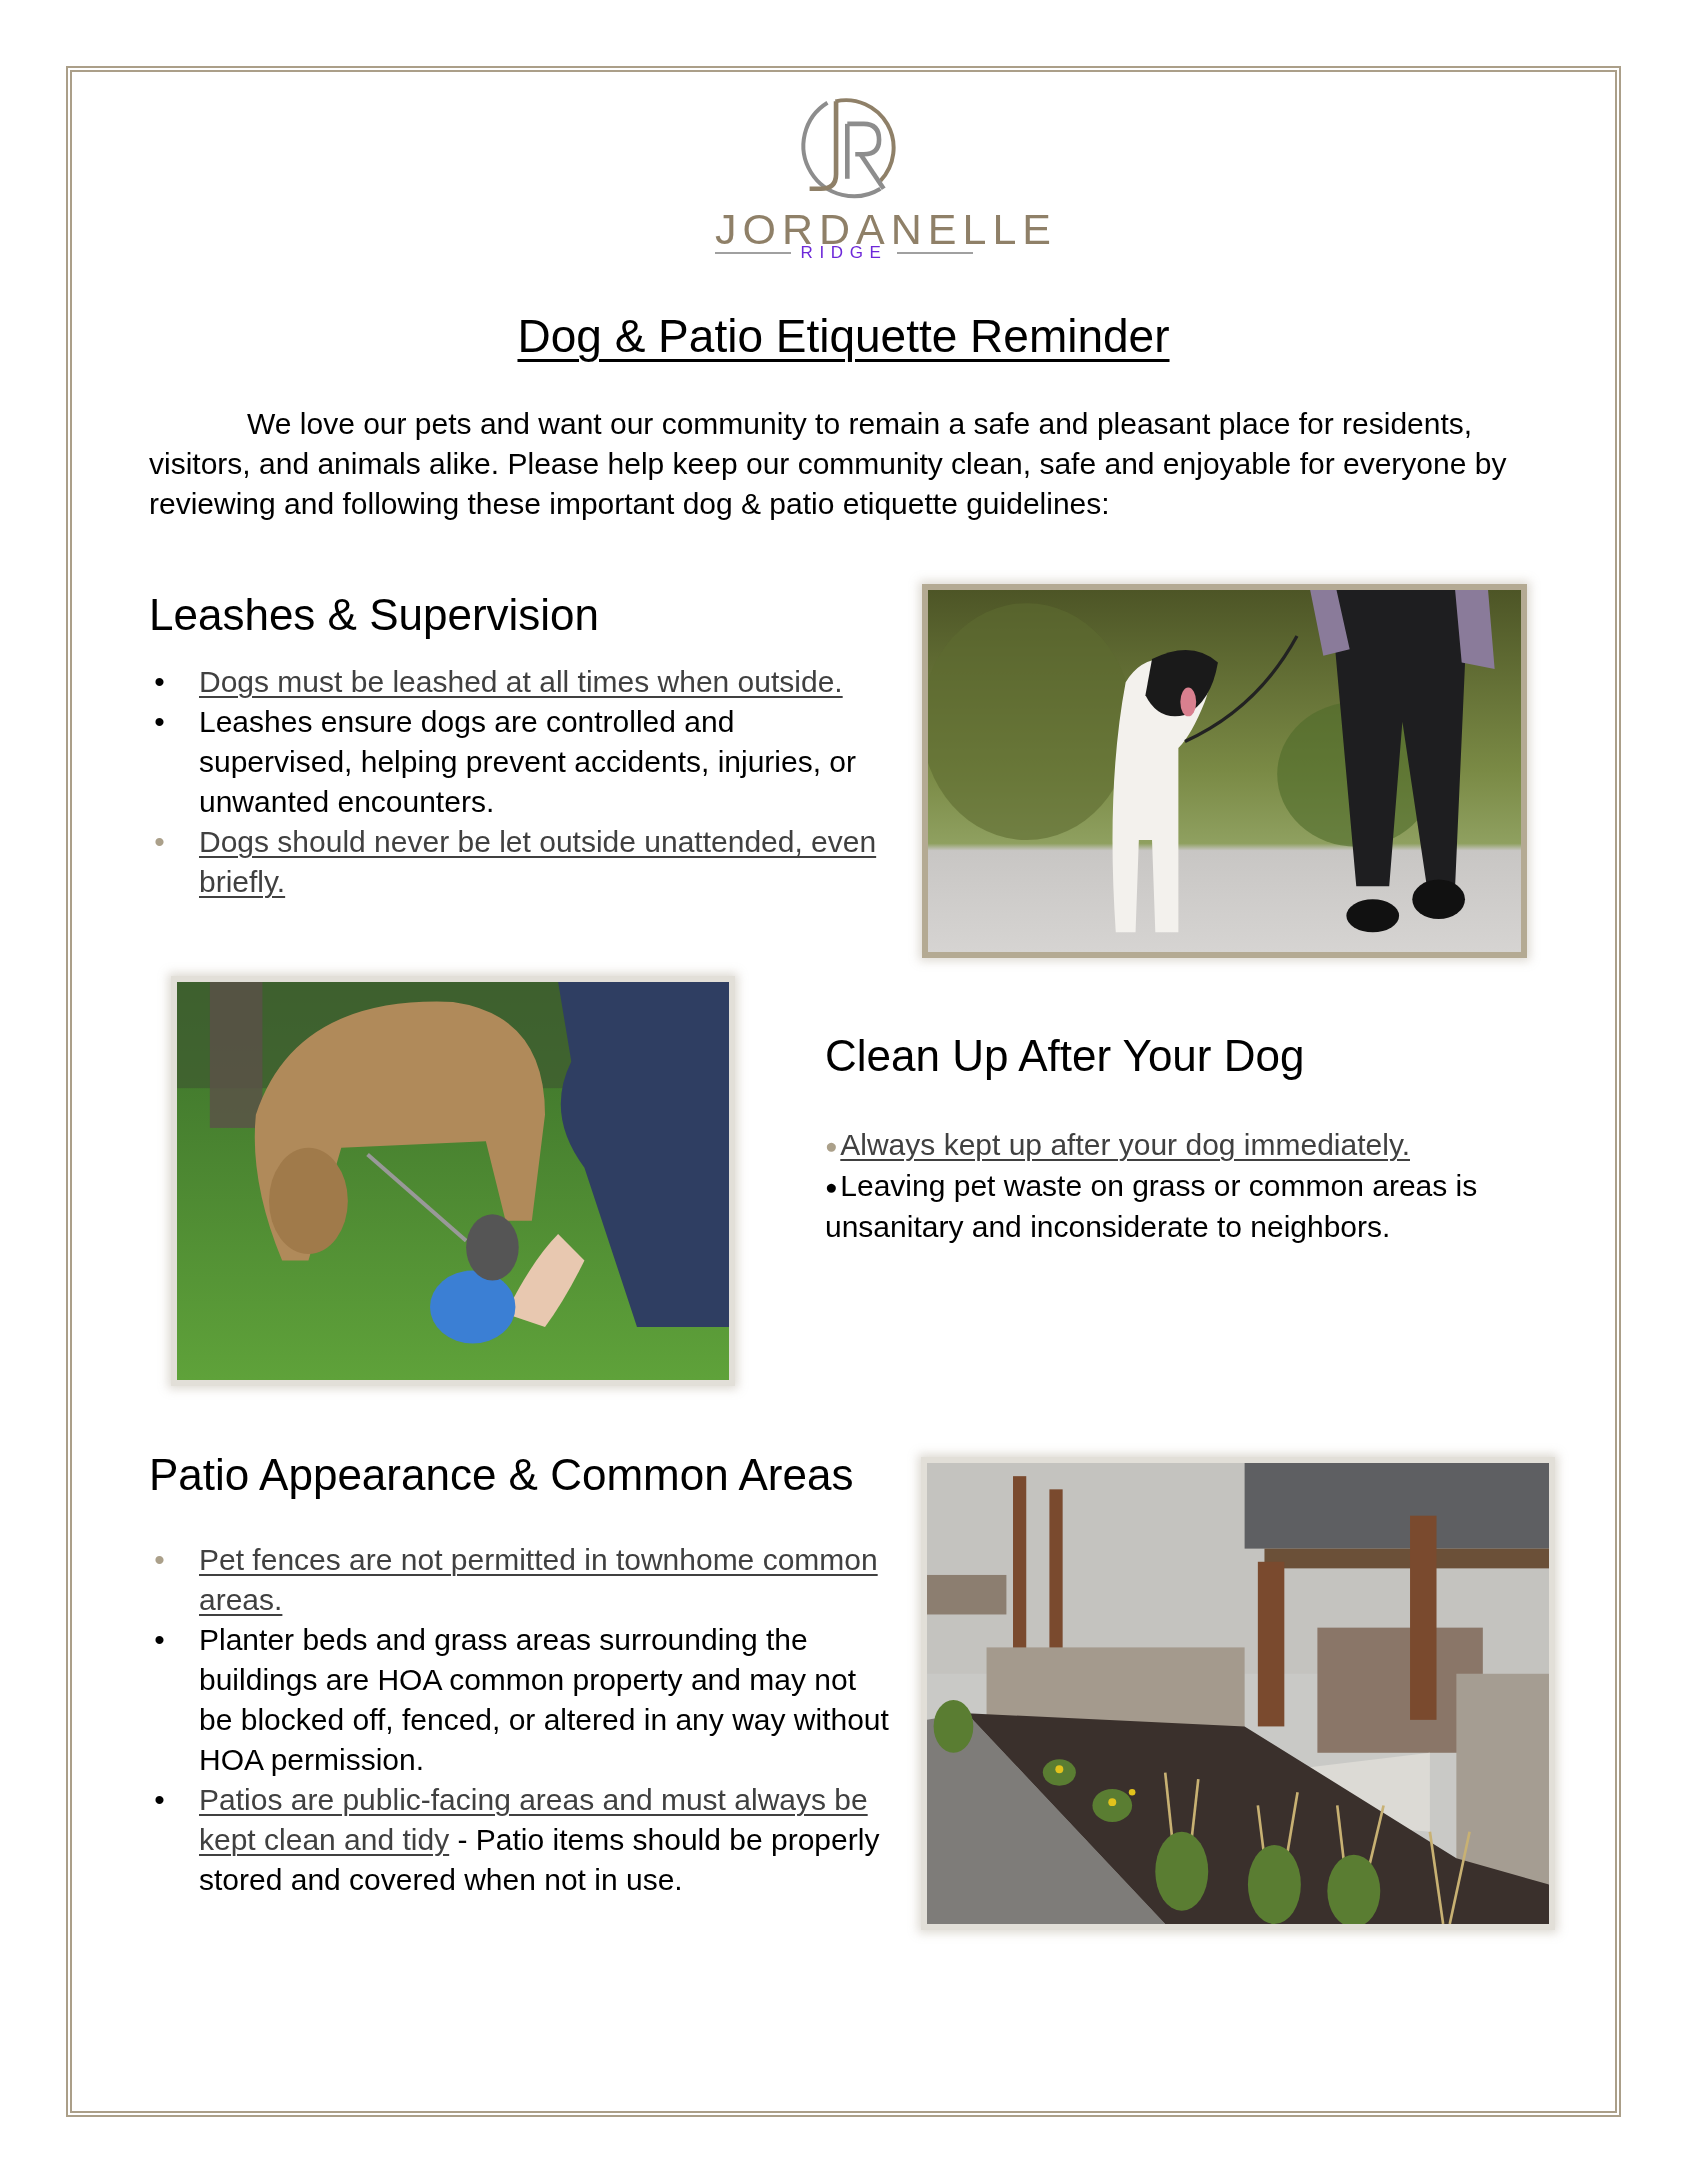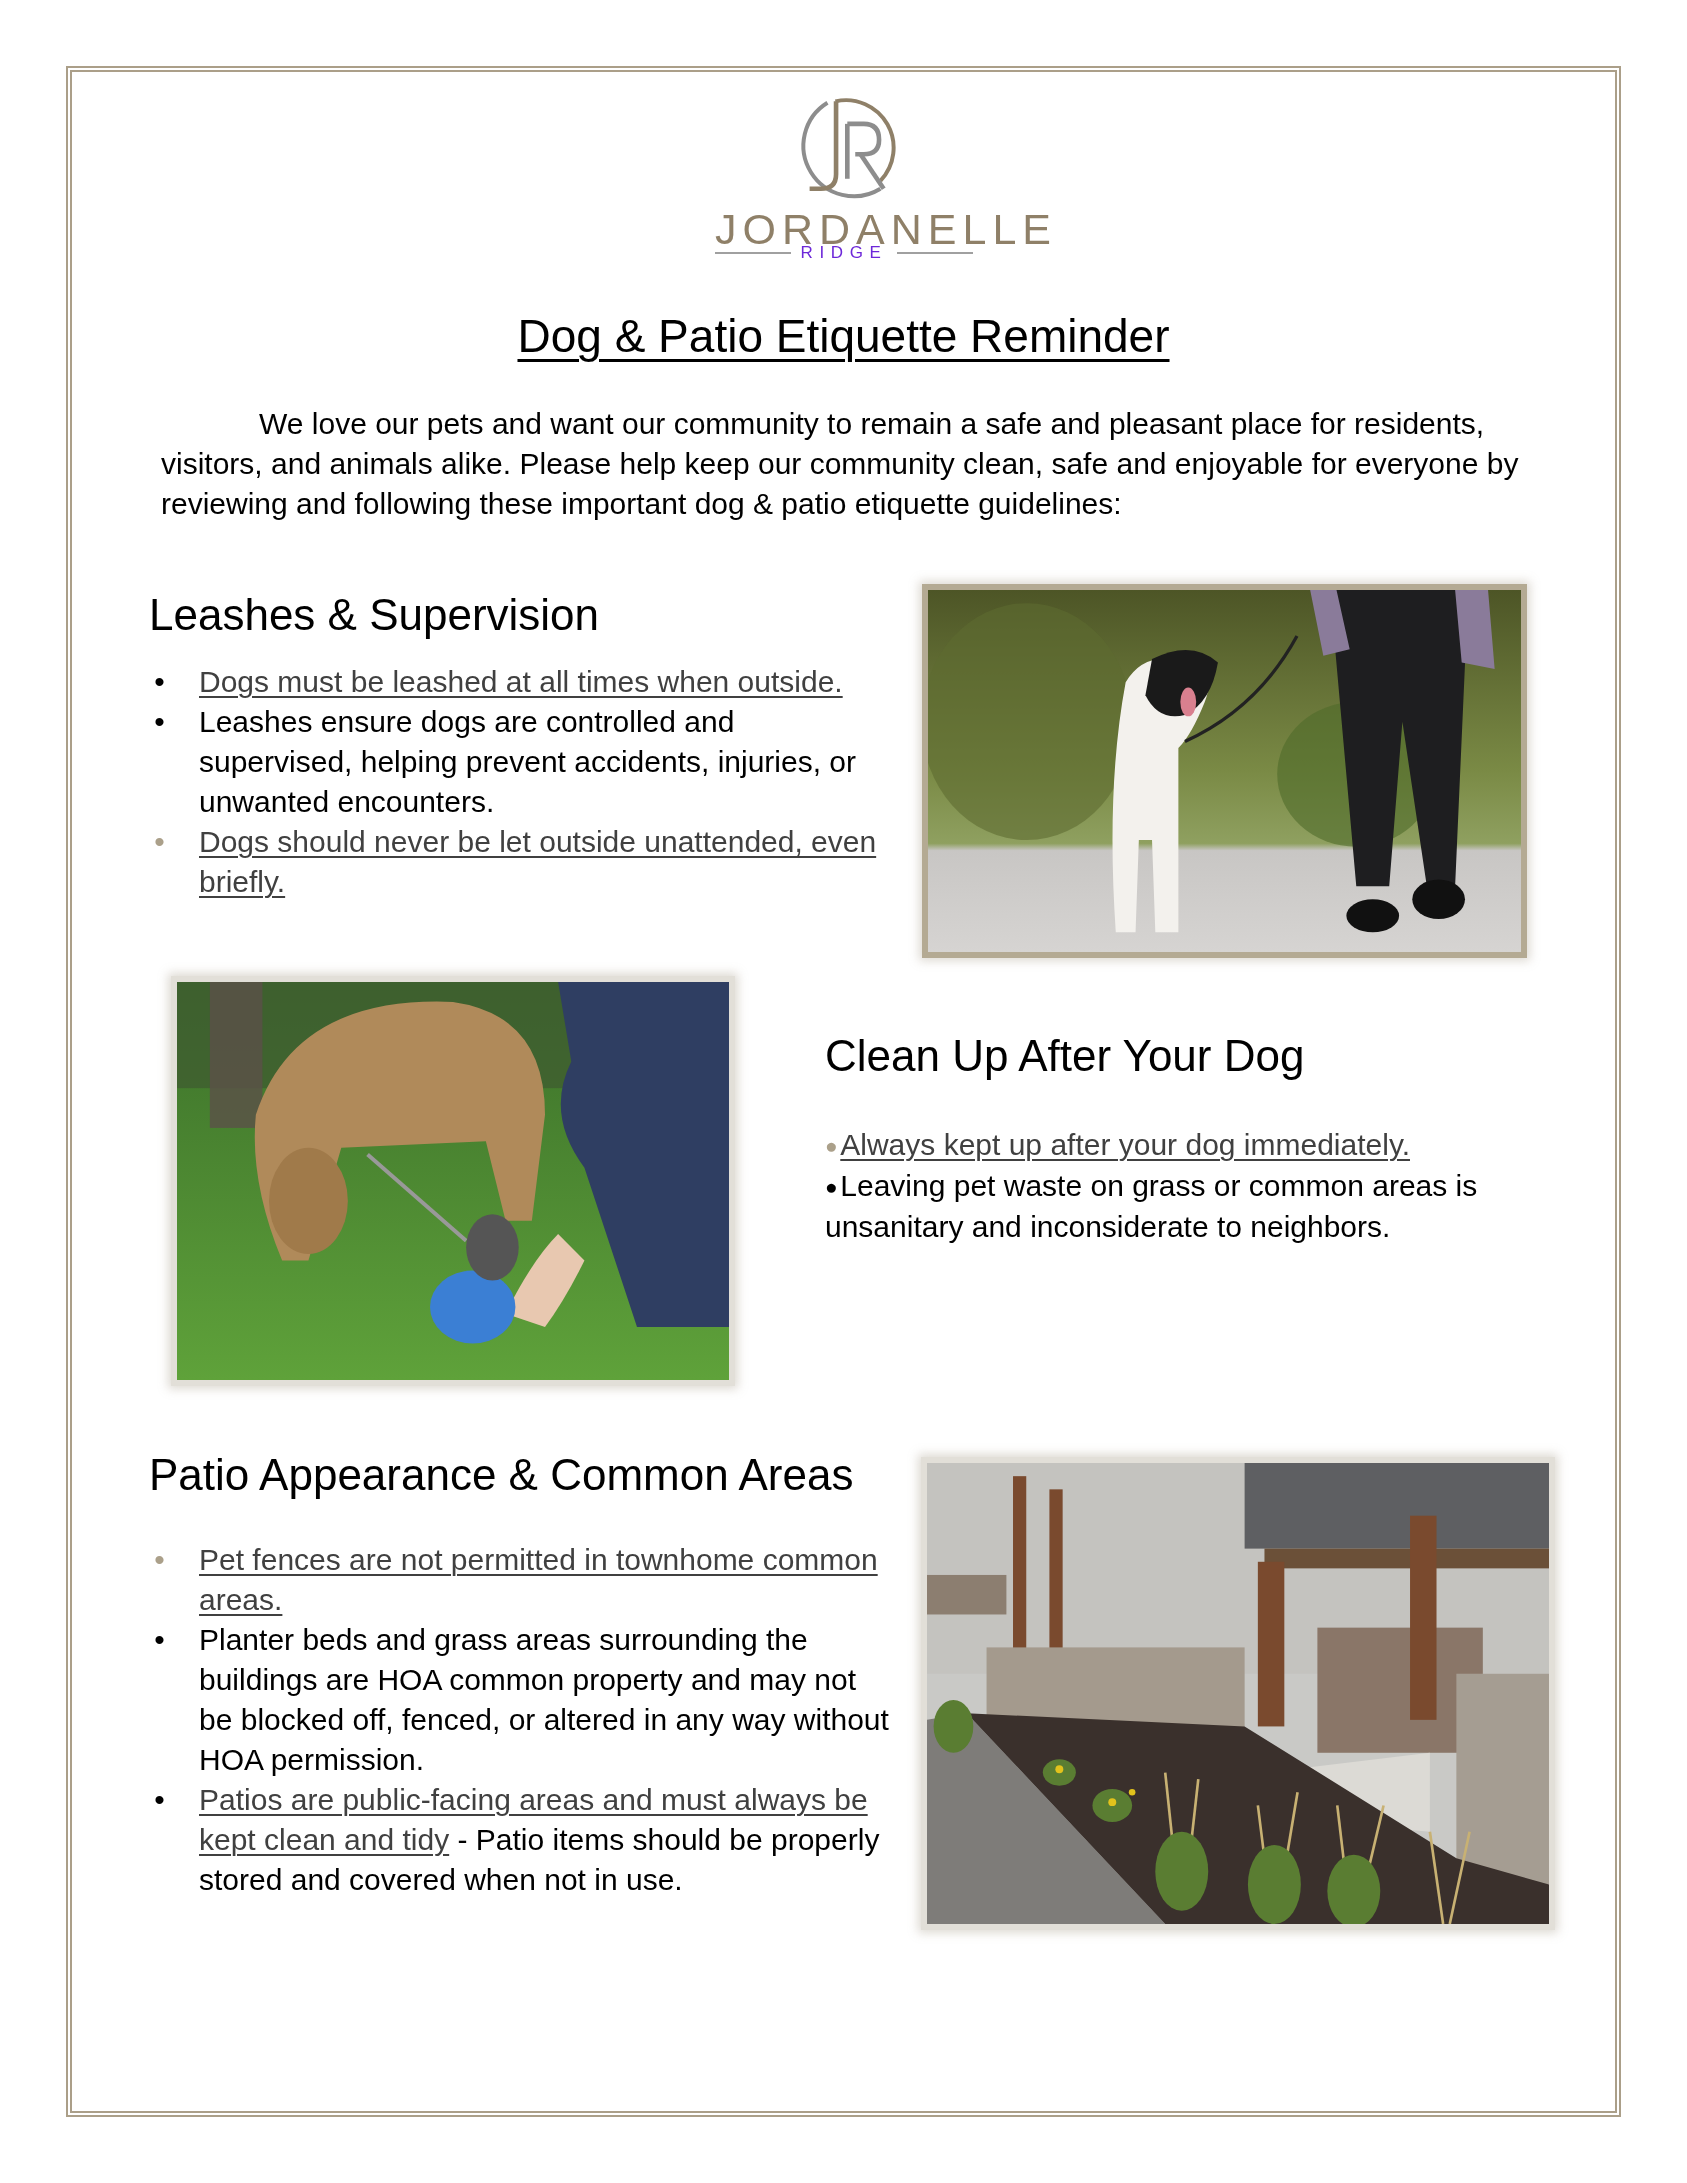--- a/index.html
+++ b/index.html
@@ -16,21 +16,21 @@
                font-size:43px; letter-spacing:6px; color:#8f8068; font-weight:400; }
   .logo-sub { position:absolute; left:0; top:147px; width:258px; height:20px;
               display:flex; align-items:center; justify-content:center; gap:9.3px; }
   .logo-sub .rule { width:76px; height:2.6px; background:#a0a0a0; }
   .logo-sub span.t { font-size:17px; letter-spacing:6.6px; color:#6d28d9; }
 
   .title { position:absolute; left:0; width:1687px; top:306px; text-align:center;
            font-size:46px; line-height:60px; }
   .title span { text-decoration:underline; text-decoration-thickness:2.6px; text-underline-offset:6.6px; }
 
-  .intro { position:absolute; left:149px; top:404px; width:1396px; font-size:30px; line-height:40px;margin-left:12px; }
+  .intro { position:absolute; left:149px; top:404px; width:1396px; font-size:30px; line-height:40px; }
   .intro .indent { display:inline-block; width:98px; }
 
   h2 { margin:0; font-weight:400; font-size:44px; line-height:53px; position:absolute; }
 
   ul.blist { position:absolute; margin:0; padding:0; list-style:none; font-size:30px; line-height:40px; }
   ul.blist li { position:relative; padding-left:50px; }
   ul.blist li .dot { position:absolute; left:5.3px; top:0; }
   ul.blist li .dot.gold { color:#aba08a; }
   .gold-link { color:#404040; text-decoration:underline; text-decoration-thickness:2px;
                text-underline-offset:4px; }

